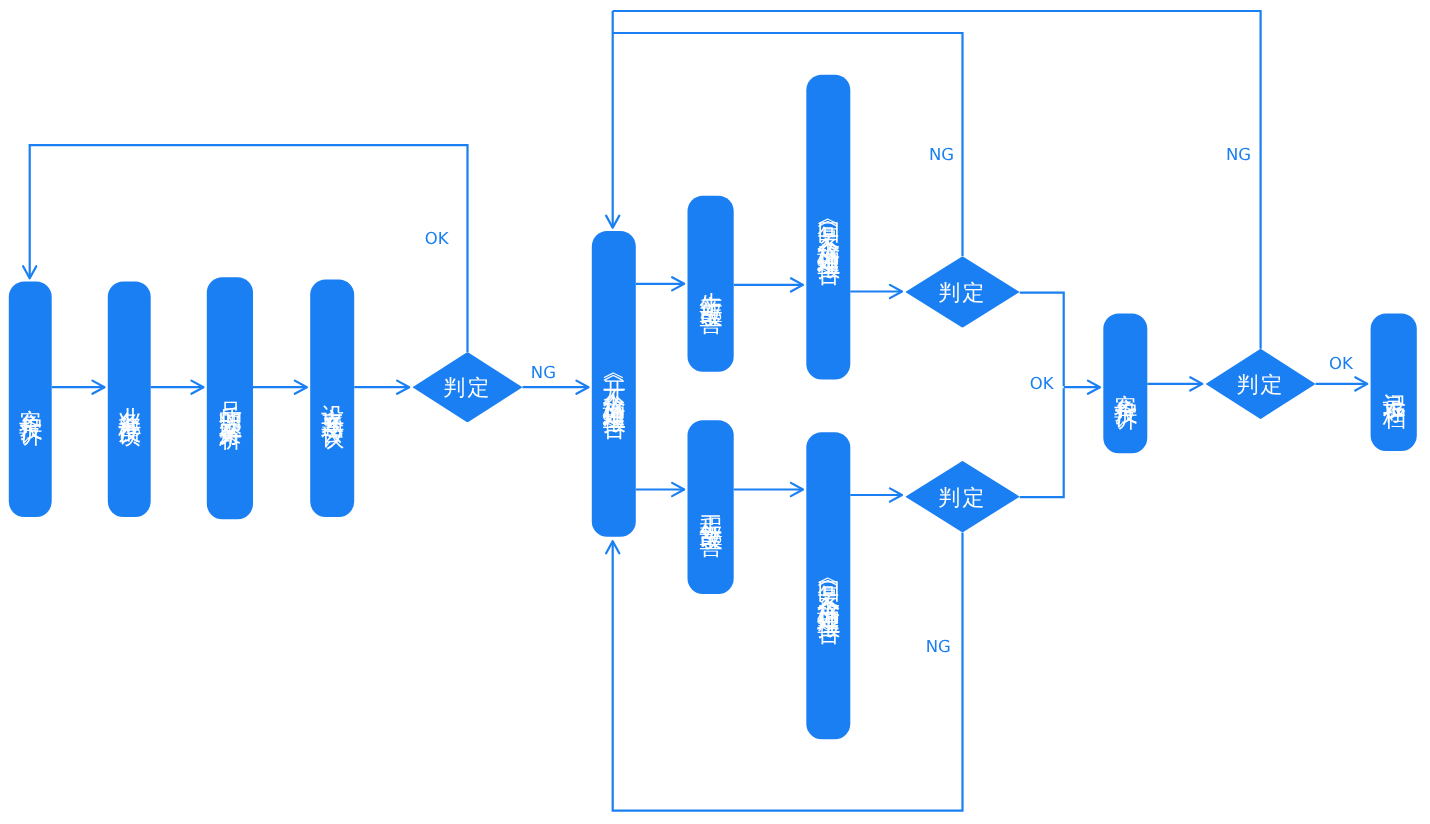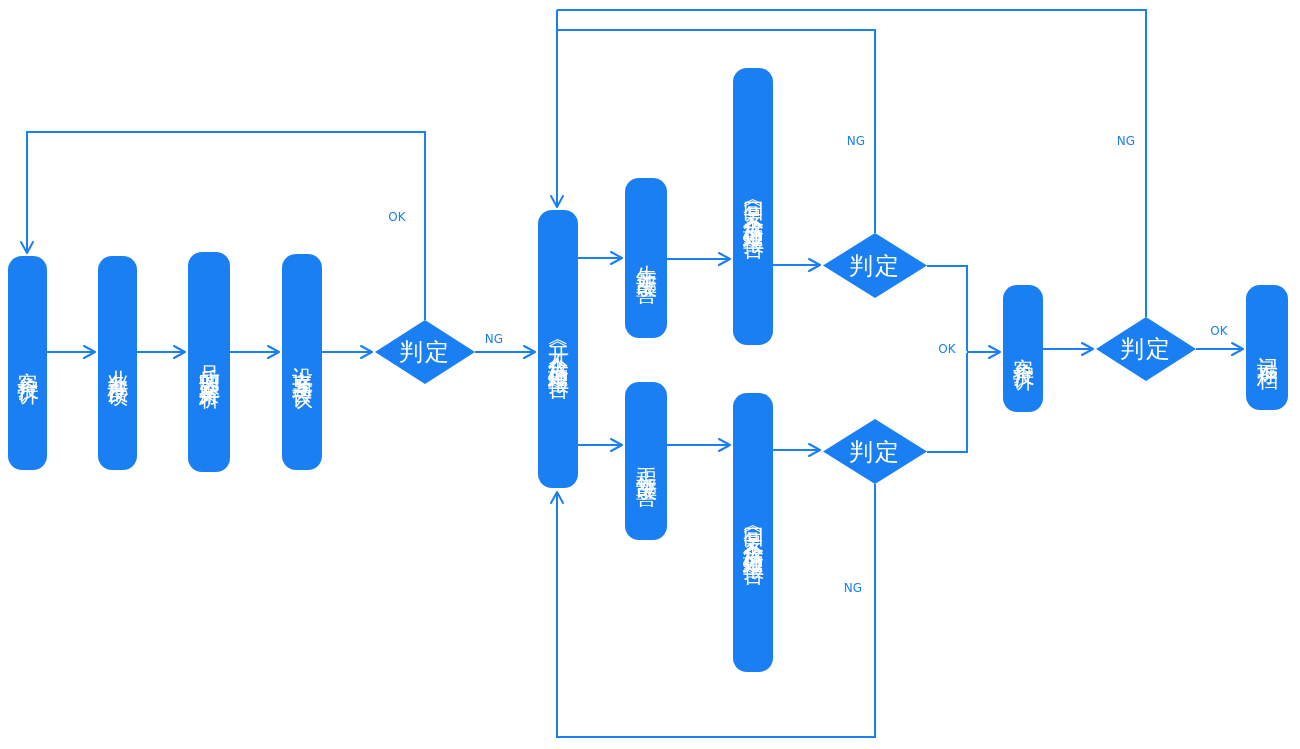--- a/index.html
+++ b/index.html
@@ -42,30 +42,30 @@
   .diamond{
     position:absolute;
     background:var(--blue);
     clip-path:polygon(50% 0,100% 50%,50% 100%,0 50%);
     display:flex;
     align-items:center;
     justify-content:center;
   }
   .diamond span{
     color:var(--white);
-    font-size:24px;
+    font-size:20px;
     letter-spacing:2px;
     line-height:1;
     text-align:right;
   }
   
   .elabel{
     position:absolute;
     color:var(--blue);
-    font-size:12px;
+    font-size:15px;
     line-height:1;
     transform:translate(-50%,-50%);
     white-space:nowrap;
   }
   
   .n-b1 {left:8px;   top:256px; width:39px; height:214px;}
   .n-b2 {left:98px;  top:256px; width:39px; height:214px;}
   .n-b3 {left:188px; top:252px; width:42px; height:220px;}
   .n-b4 {left:282px; top:254px; width:40px; height:216px;}
   .n-b5 {left:538px; top:210px; width:40px; height:278px;}

